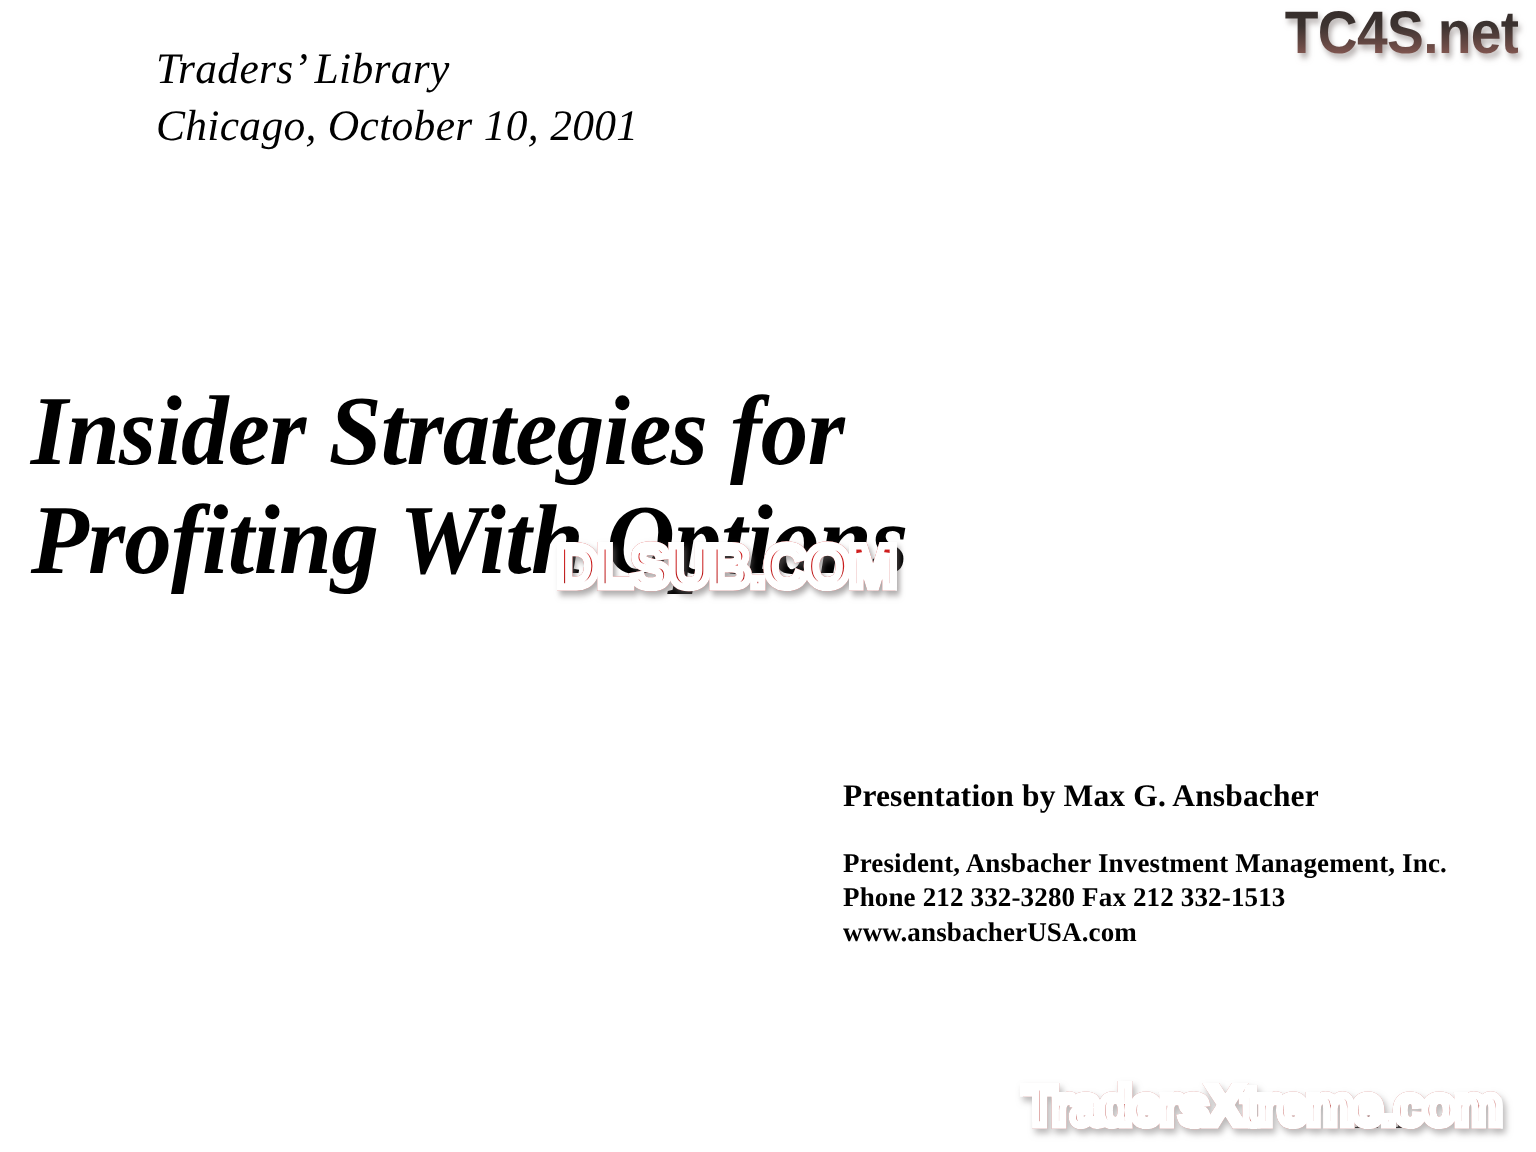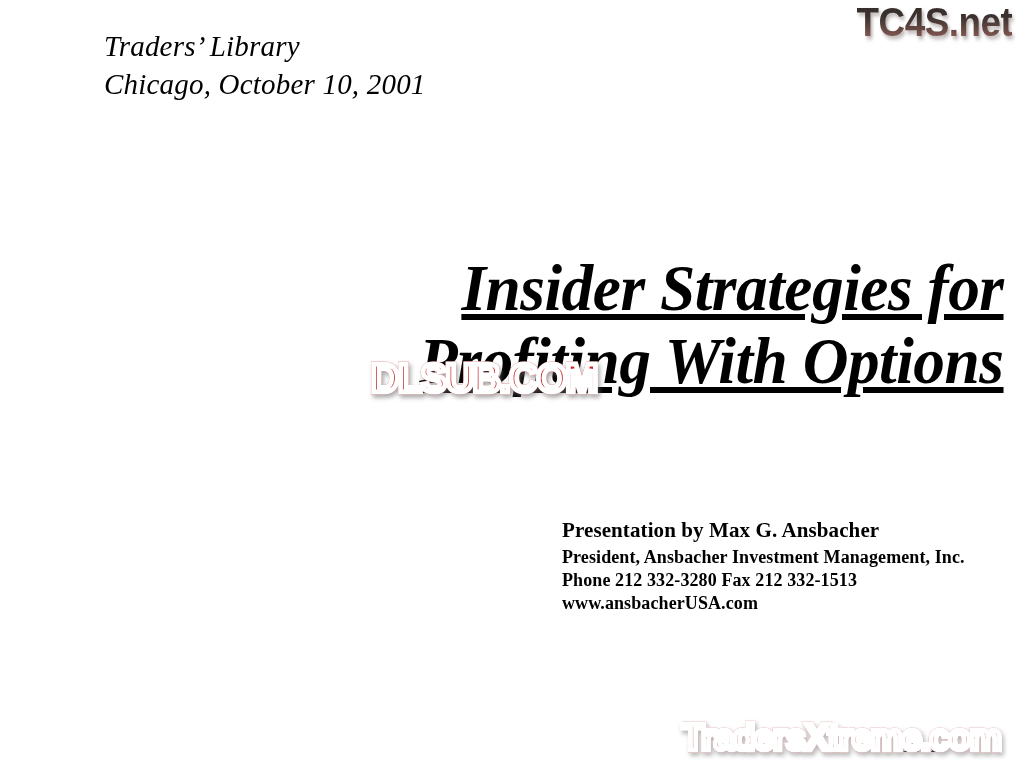--- a/index.html
+++ b/index.html
@@ -69,22 +69,21 @@
     -webkit-text-fill-color: transparent;
     filter: drop-shadow(2px 3px 2px rgba(120,110,108,0.55));
   }
 
   
   .title-block {
     position: absolute;
     left: 0;
     right: 0;
     top: 252px;
-    text-align: right;
-    text-decoration: underline;
+    text-align: left;
   }
   .title-line {
     font-size: 66px;
     font-weight: bold;
     font-style: italic;
     line-height: 1.10;
     letter-spacing: -0.5px;
     white-space: nowrap;
     transform: scaleX(0.96);
   }
@@ -117,21 +116,21 @@
     position: absolute;
     left: 562px;
     top: 520px;
     line-height: 1.0;
   }
   .presenter-name {
     font-size: 21px;
     font-weight: bold;
     letter-spacing: 0.1px;
     white-space: nowrap;
-    margin-bottom: 7px;
+    margin-bottom: 25px;
   }
   .presenter-line {
     font-size: 18px;
     letter-spacing: 0.1px;
     white-space: nowrap;
     margin-bottom: 5px;
     font-weight: bold;
   }
   .presenter-line.last {
     margin-bottom: 0;

